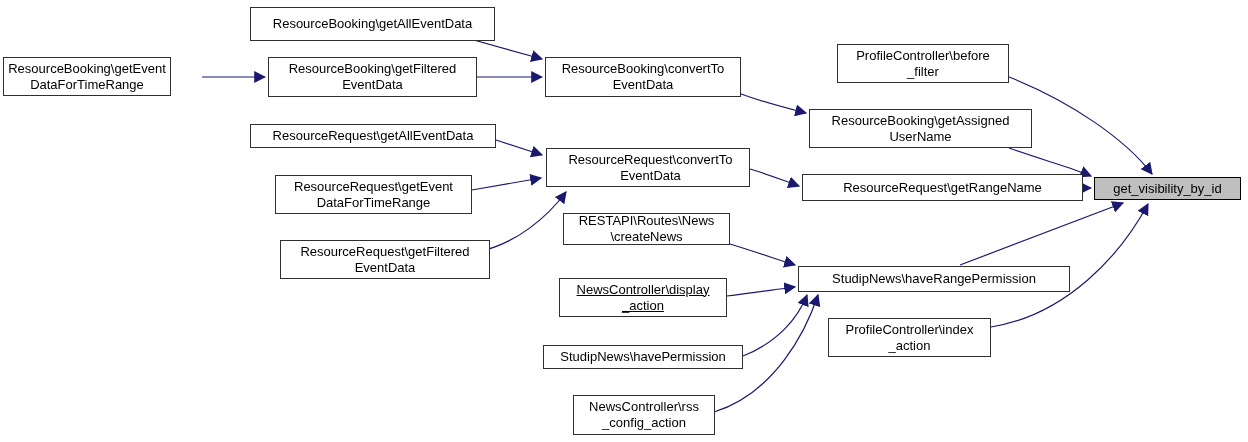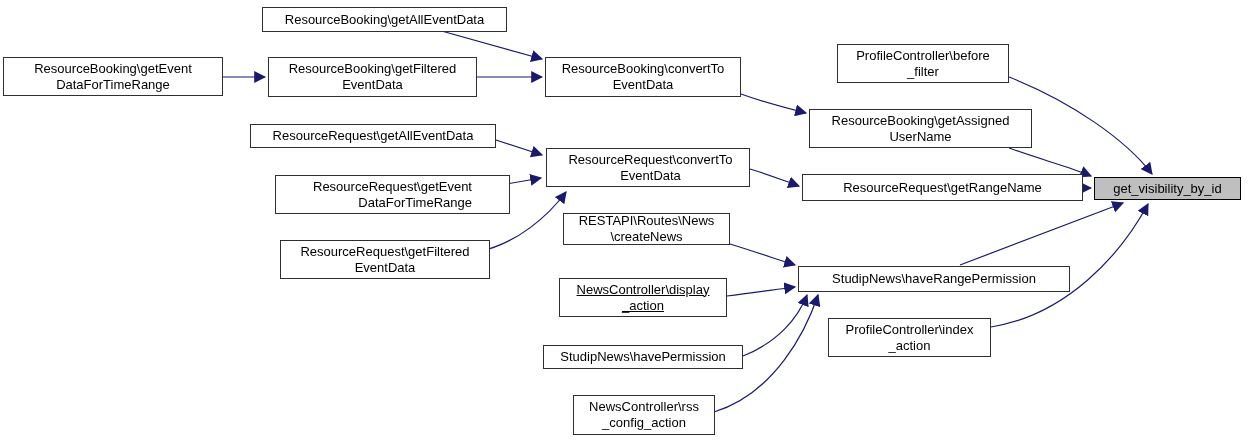--- a/index.html
+++ b/index.html
@@ -64,27 +64,27 @@
       <path marker-end="url(#arrow)" d="M1043,188 L1091,188"></path>
       <path marker-end="url(#arrow)" d="M730,244 C756,252 776,259 795,265"></path>
       <path marker-end="url(#arrow)" d="M727,296 C752,293 772,290 795,287"></path>
       <path marker-end="url(#arrow)" d="M743,356 C778,342 798,318 807,295"></path>
       <path marker-end="url(#arrow)" d="M714,412 C775,393 806,331 818,295"></path>
       <path marker-end="url(#arrow)" d="M960,265 L1123,203"></path>
       <path marker-end="url(#arrow)" d="M991,327 C1066,315 1120,256 1148,204"></path>
     </g>
   </svg>
 
-  <div class="node" style="left:3px;   top:57px;  width:220px; height:39px;">ResourceBooking\getEvent
+  <div class="node" style="left:3px;   top:57px;  width:168px; height:39px;">ResourceBooking\getEvent
 DataForTimeRange</div>
-  <div class="node" style="left:250px; top:7px;   width:245px; height:25px;margin-left:12px;">ResourceBooking\getAllEventData</div>
+  <div class="node" style="left:250px; top:7px;   width:245px; height:34px;">ResourceBooking\getAllEventData</div>
   <div class="node" style="left:268px; top:57px;  width:209px; height:40px;">ResourceBooking\getFiltered
 EventData</div>
   <div class="node" style="left:250px; top:124px; width:246px; height:24px;">ResourceRequest\getAllEventData</div>
-  <div class="node" style="left:275px; top:175px; width:235px; height:39px;text-align:right;">ResourceRequest\getEvent
+  <div class="node" style="left:275px; top:175px; width:197px; height:39px;">ResourceRequest\getEvent
 DataForTimeRange</div>
   <div class="node" style="left:280px; top:240px; width:210px; height:39px;">ResourceRequest\getFiltered
 EventData</div>
   <div class="node" style="left:545px; top:57px;  width:196px; height:40px;">ResourceBooking\convertTo
 EventData</div>
   <div class="node" style="left:546px; top:148px; width:204px; height:39px;padding-left:9px;">ResourceRequest\convertTo
 EventData</div>
   <div class="node" style="left:563px; top:213px; width:167px; height:32px;">RESTAPI\Routes\News
 \createNews</div>
   <div class="node" style="left:559px; top:278px; width:168px; height:39px;text-decoration:underline;">NewsController\display

